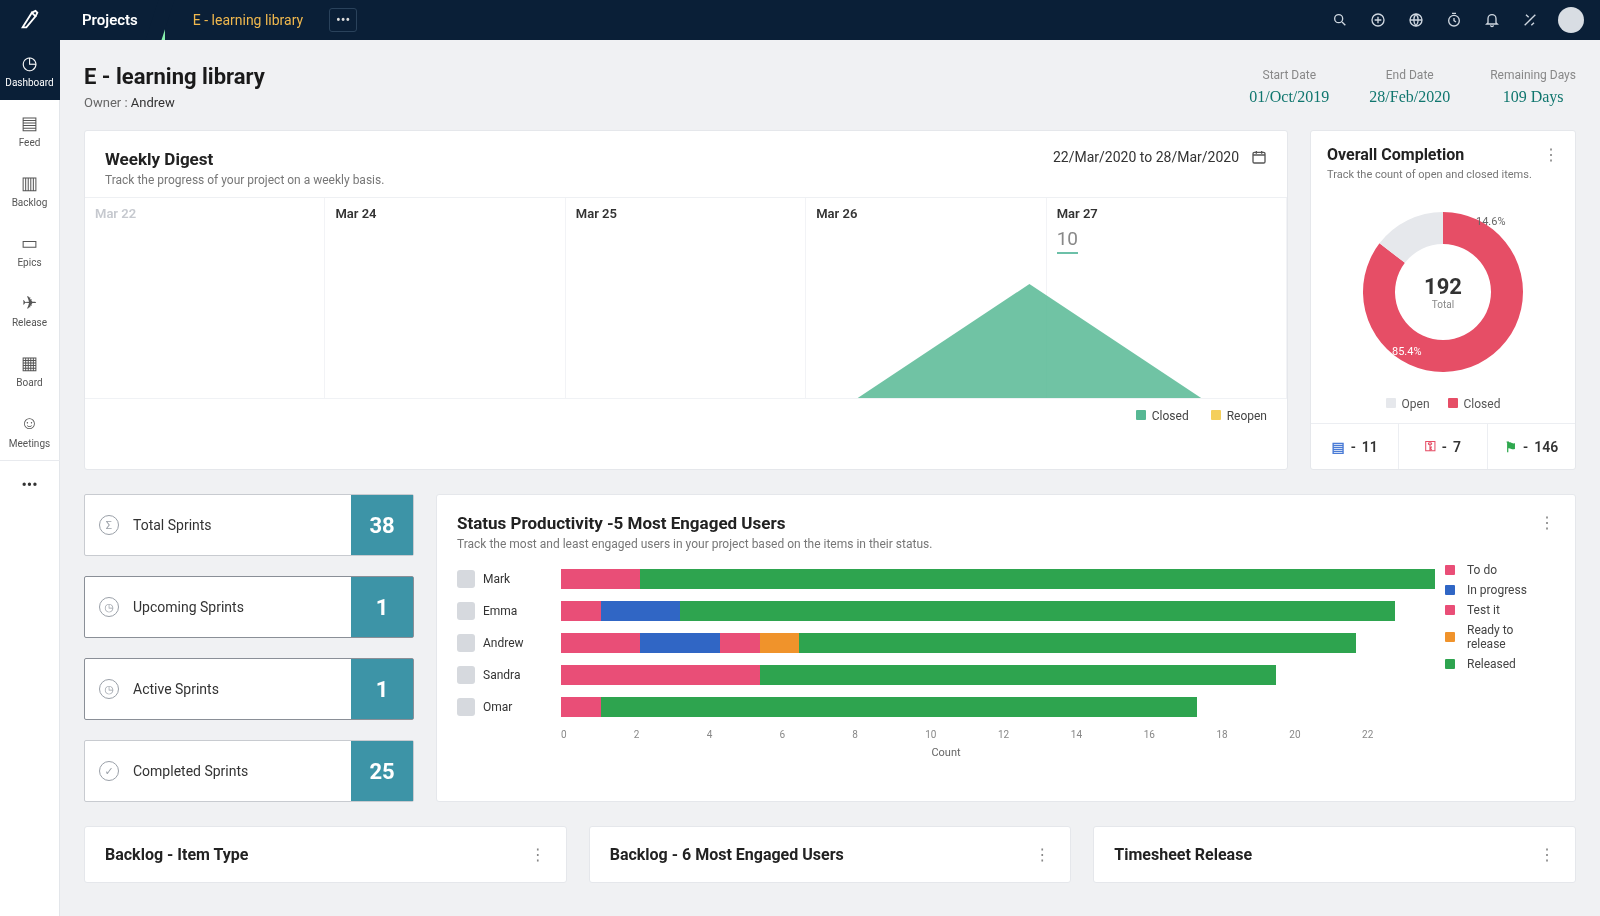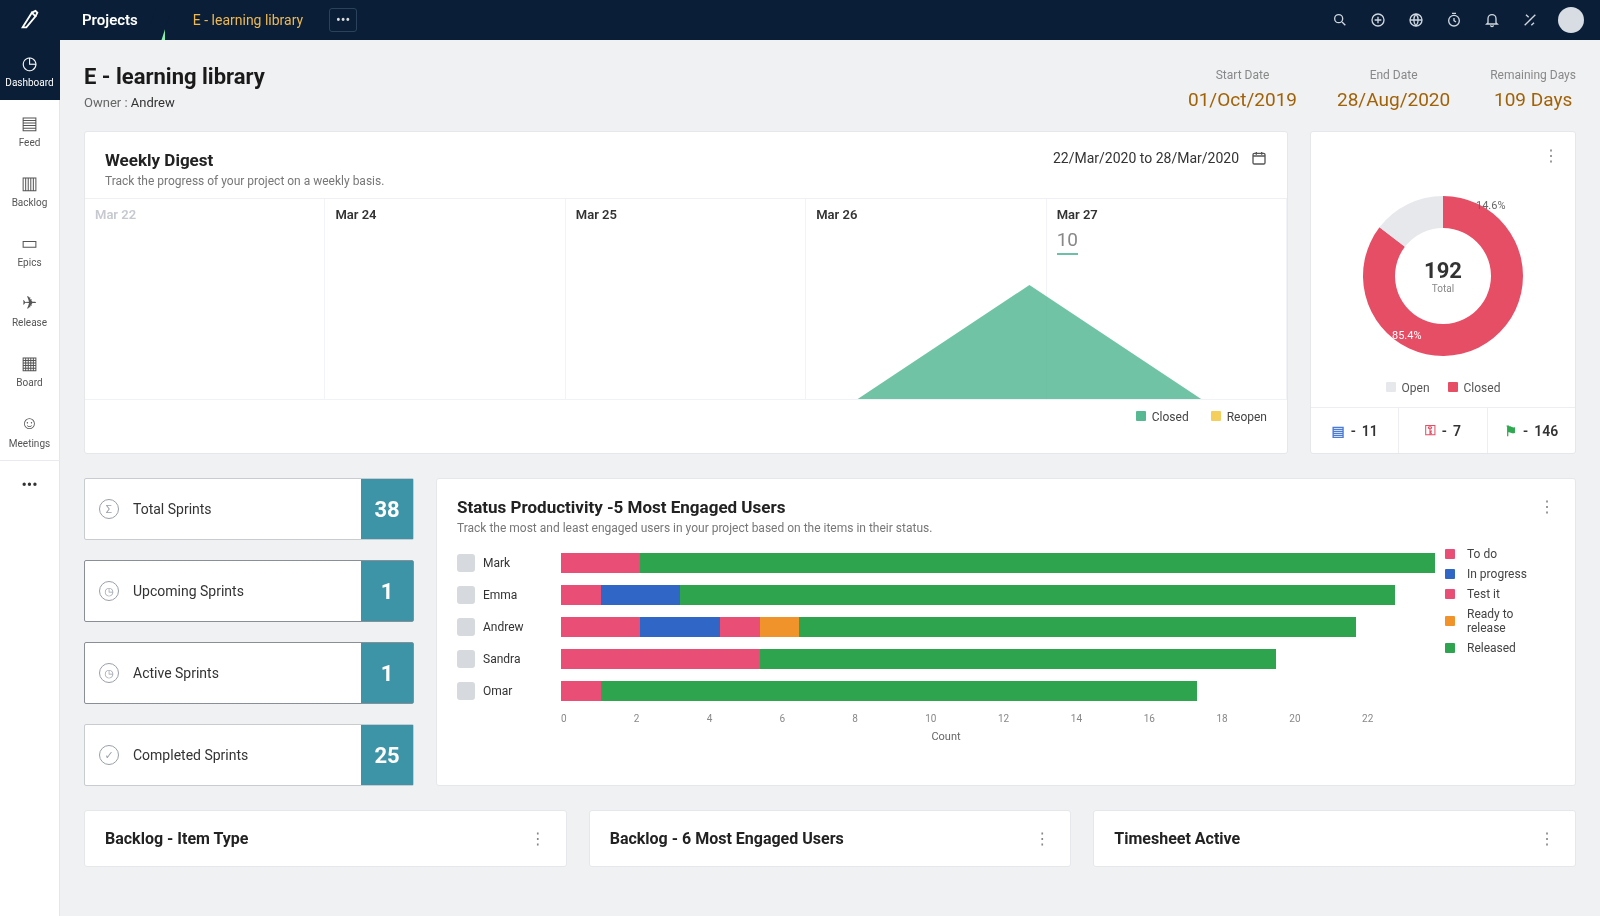--- a/index.html
+++ b/index.html
@@ -27,21 +27,21 @@
 
 
 .main{position:absolute;top:40px;left:60px;right:0;bottom:0;overflow:auto;padding:24px;}
 .header-row{display:flex;align-items:flex-start;margin-bottom:20px;}
 .header-row .title-block .h1{font-size:22px;font-weight:700;color:#1a1a1a;}
 .header-row .title-block .owner{font-size:13px;color:#666;margin-top:6px;}
 .header-row .owner .nm{color:#333;}
 .header-row .dates{margin-left:auto;display:flex;gap:40px;padding-top:4px;}
 .header-row .dates .dcol{text-align:center;}
 .header-row .dates .dlabel{font-size:12px;color:#888;margin-bottom:6px;}
-.header-row .dates .dval{font-size:19px;color:#a16207;}
+.header-row .dates .dval{font-size:16px;color:#0f766e;font-family:Liberation Serif, serif;}
 
 .row1{display:flex;gap:22px;}
 .card{background:#fff;border:1px solid #e5e7eb;border-radius:3px;}
 .weekly{flex:1;padding:0;}
 .weekly-head{display:flex;align-items:flex-start;padding:18px 20px 10px 20px;border-bottom:1px solid #eef0f3;}
 .weekly-head .tt{font-size:17px;font-weight:700;}
 .weekly-head .st{font-size:12px;color:#777;margin-top:4px;}
 .weekly-head .range{margin-left:auto;font-size:14px;color:#333;display:flex;align-items:center;gap:12px;}
 .weekly-body{position:relative;height:200px;display:flex;}
 .weekly-body .col{flex:1;border-right:1px solid #f2f3f6;padding:8px 10px;font-size:13px;color:#333;}
@@ -66,21 +66,21 @@
 .ov-stats{display:flex;border-top:1px solid #eceef2;}
 .ov-stats .cell{flex:1;display:flex;align-items:center;justify-content:center;gap:6px;padding:14px 4px;font-size:14px;font-weight:600;color:#333;}
 .ov-stats .cell + .cell{border-left:1px solid #eceef2;}
 
 
 .row2{display:flex;gap:22px;margin-top:24px;}
 .sprints{width:330px;display:flex;flex-direction:column;gap:20px;}
 .sprint-card{display:flex;align-items:stretch;border:1px solid #c8cbd0;border-radius:2px;background:#fff;height:62px;}
 .sprint-card .lbl{flex:1;display:flex;align-items:center;gap:14px;padding:0 14px;font-size:14px;color:#333;}
 .sprint-card .lbl .ic{width:20px;height:20px;border:1.5px solid #9aa0a8;border-radius:50%;display:flex;align-items:center;justify-content:center;font-size:11px;color:#9aa0a8;}
-.sprint-card .val{width:52px;background:#3d94a7;color:#fff;display:flex;align-items:center;justify-content:center;font-size:22px;font-weight:700;}
+.sprint-card .val{width:62px;background:#3d94a7;color:#fff;display:flex;align-items:center;justify-content:center;font-size:22px;font-weight:700;}
 .sprint-card.bordered{border:1.5px solid #8a8f97;}
 
 .status-card{flex:1;padding:18px 20px 14px 20px;}
 .status-card .tt{font-size:17px;font-weight:700;}
 .status-card .st{font-size:12px;color:#777;margin-top:4px;margin-bottom:12px;}
 .status-card .menu{position:absolute;right:20px;top:18px;color:#888;font-size:16px;cursor:pointer;}
 .status-card{position:relative;}
 .status-body{display:flex;}
 .status-chart{flex:1;}
 .status-legend{width:120px;font-size:12px;color:#444;padding-left:10px;}
@@ -200,21 +200,21 @@
         <span>Owner : </span><span class="nm">Andrew</span>
       </div>
     </div>
     <div class="dates" id="header-dates">
         <div class="dcol">
           <div class="dlabel">Start Date</div>
           <div class="dval">01/Oct/2019</div>
         </div>
         <div class="dcol">
           <div class="dlabel">End Date</div>
-          <div class="dval">28/Aug/2020</div>
+          <div class="dval">28/Feb/2020</div>
         </div>
         <div class="dcol">
           <div class="dlabel">Remaining Days</div>
           <div class="dval">109 Days</div>
         </div>
       </div>
   </div>
 
   <div class="row1">
     <div class="card weekly">
@@ -250,20 +250,24 @@
           </svg>
       </div>
       <div class="weekly-foot">
         <span><span class="legend-dot" id="wl1" style="background: rgb(87, 184, 148);"></span><span>Closed</span></span>
         <span><span class="legend-dot" id="wl2" style="background: rgb(244, 207, 91);"></span><span>Reopen</span></span>
       </div>
     </div>
 
     <div class="card overall">
       <div class="ov-head">
+        <div>
+          <div class="tt">Overall Completion</div>
+          <div class="st">Track the count of open and closed items.</div>
+        </div>
         <div class="menu">⋮</div>
       </div>
       <div class="ov-donut">
         <svg id="donut-svg" width="190" height="190" viewBox="0 0 190 190">
             <path d="M95 15 A80 80 0 1 1 31.480768108173223 46.365576184431504 L56.888460864903934 65.81934571065891 A48 48 0 1 0 95 47 Z" fill="#e64e66"></path>
             <path d="M31.480768108173223 46.365576184431504 A80 80 0 0 1 95.00000000000006 15 L95.00000000000003 47 A48 48 0 0 0 56.888460864903934 65.81934571065891 Z" fill="#e6e8ec"></path>
             <text x="44" y="158" font-size="11" fill="#fff">85.4%</text>
             <text x="128" y="28" font-size="11" fill="#666">14.6%</text>
           </svg>
         <div class="center">
@@ -431,18 +435,18 @@
   <div class="row3" id="bottom-cards">
       <div class="card mini">
         <div class="tt">Backlog - Item Type</div>
         <div class="menu">⋮</div>
       </div>
       <div class="card mini">
         <div class="tt">Backlog - 6 Most Engaged Users</div>
         <div class="menu">⋮</div>
       </div>
       <div class="card mini">
-        <div class="tt">Timesheet Active</div>
+        <div class="tt">Timesheet Release</div>
         <div class="menu">⋮</div>
       </div>
     </div>
 
 </div>
 
 </body></html>

